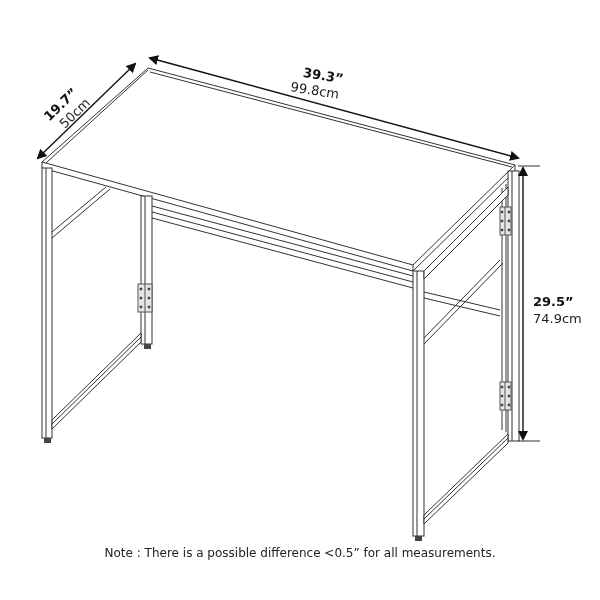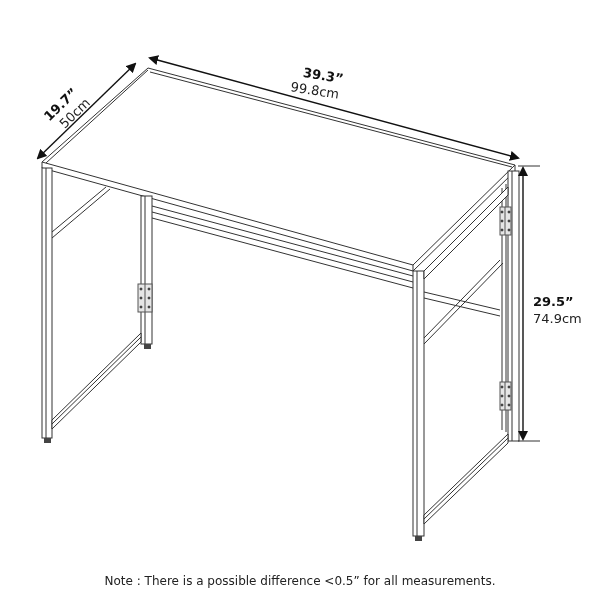--- a/index.html
+++ b/index.html
@@ -1,20 +1,20 @@
 <!DOCTYPE html>
 <html><head>
 <meta charset="utf-8">
 <style>
   html, body { margin:0; padding:0; background:#ffffff; }
   body { width:600px; height:600px; position:relative; overflow:hidden; font-family:"DejaVu Sans", sans-serif; }
   svg { position:absolute; left:0; top:0; }
   .dim-bold { font-family:"DejaVu Sans", sans-serif; font-weight:bold; font-size:13px; fill:#111; }
   .dim-reg { font-family:"DejaVu Sans", sans-serif; font-size:13px; fill:#222; }
-  .note { position:absolute; left:0; width:600px; top:574px; text-align:center; font-family:"DejaVu Sans", sans-serif; font-size:12px; color:#222; }
+  .note { position:absolute; left:0; width:600px; top:546px; text-align:center; font-family:"DejaVu Sans", sans-serif; font-size:12px; color:#222; }
 </style>
 </head>
 <body>
 
 <svg width="600" height="600" viewBox="0 0 600 600">
   <defs>
     <marker id="arr" markerWidth="10" markerHeight="10" refX="8" refY="5" orient="auto" markerUnits="userSpaceOnUse">
       <path d="M0,0 L10,5 L0,10 z" fill="#111"></path>
     </marker>
     <marker id="arrs" markerWidth="10" markerHeight="10" refX="2" refY="5" orient="auto" markerUnits="userSpaceOnUse">

